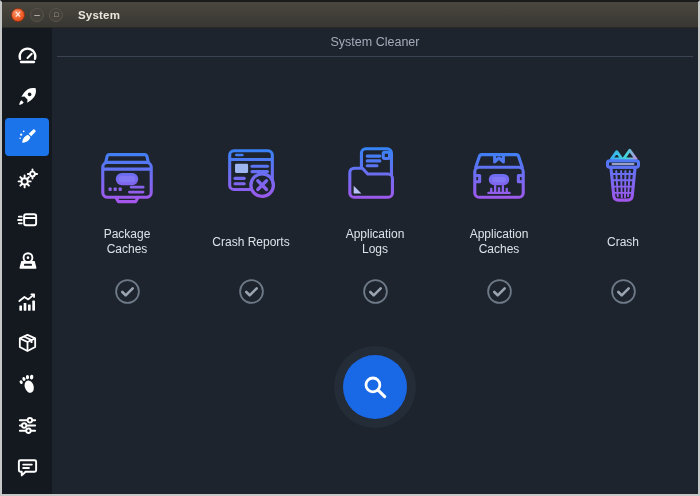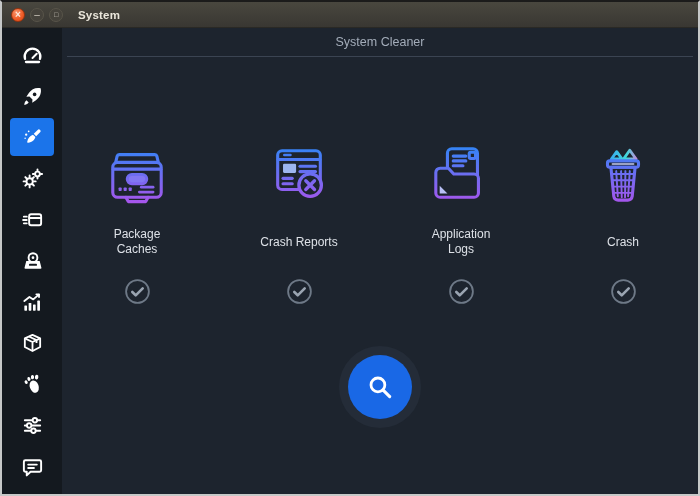--- a/index.html
+++ b/index.html
@@ -299,20 +299,40 @@
             </g>
             <path d="M16,52 v-8 l8,8 z" fill="#b9c0f5"></path>
           </svg>
           <div class="item-label">Application Logs</div>
           <svg class="check" viewBox="0 0 27 27">
             <circle cx="13.5" cy="13.5" r="11.4" fill="none" stroke="#6e7987" stroke-width="1.8"></circle>
             <path d="M8.3,14 l3.4,3.3 7,-7" fill="none" stroke="#9aa4b1" stroke-width="2.6" stroke-linecap="round" stroke-linejoin="round"></path>
           </svg>
         </div>
 
+        <div class="cleaner-item">
+          <svg class="big-icon" width="76" height="62" viewBox="0 0 76 64">
+            <g stroke="url(#gm)" stroke-width="3.2" fill="none" stroke-linecap="round" stroke-linejoin="round">
+              <path d="M14,25 L17.8,13.7 a2.4,2.4 0 0 1 2.3,-1.7 h35.8 a2.4,2.4 0 0 1 2.3,1.7 L62,25"></path>
+              <path d="M33.5,12.5 v7 l4.5,-4 4.5,4 v-7"></path>
+              <rect x="13" y="25" width="50" height="31" rx="4.5"></rect>
+              <path d="M13.5,33.5 h4.5 v6.5 h-4.5 M62.5,33.5 h-4.5 v6.5 h4.5"></path>
+              <rect x="29" y="33.5" width="18" height="8.5" rx="4.2" fill="#8277f2"></rect>
+            </g>
+            <g stroke="url(#gm)" stroke-width="2.4" fill="none" stroke-linecap="round">
+              <path d="M30,51.5 v-4 M34,51.5 v-7 M38,51.5 v-5 M42,51.5 v-7 M46,51.5 v-4"></path>
+              <line x1="27" y1="51.5" x2="49" y2="51.5"></line>
+            </g>
+          </svg>
+          <div class="item-label">Application Caches</div>
+          <svg class="check" viewBox="0 0 27 27">
+            <circle cx="13.5" cy="13.5" r="11.4" fill="none" stroke="#6e7987" stroke-width="1.8"></circle>
+            <path d="M8.3,14 l3.4,3.3 7,-7" fill="none" stroke="#9aa4b1" stroke-width="2.6" stroke-linecap="round" stroke-linejoin="round"></path>
+          </svg>
+        </div>
 
         <div class="cleaner-item">
           <svg class="big-icon" width="76" height="62" viewBox="0 0 76 64">
             <g fill="none" stroke-linecap="round" stroke-linejoin="round">
               <path d="M26,16.5 h11 l-5.5,-7.5 z" stroke="url(#gp)" stroke-width="3"></path>
               <path d="M38.5,16.5 h13 l-6.5,-9 z" stroke="url(#gp)" stroke-width="3"></path>
               <rect x="22" y="18.5" width="32" height="6.5" rx="2.2" stroke="url(#gm)" stroke-width="3.2"></rect>
               <line x1="27" y1="21.7" x2="49" y2="21.7" stroke="#c6cdf2" stroke-width="1.6"></line>
               <path d="M25.5,25 L28.5,55 a4.5,4.5 0 0 0 4.5,4 h10 a4.5,4.5 0 0 0 4.5,-4 L50.5,25 z" stroke="url(#gm)" stroke-width="3.2"></path>
               <g stroke="url(#gm)" stroke-width="2">

